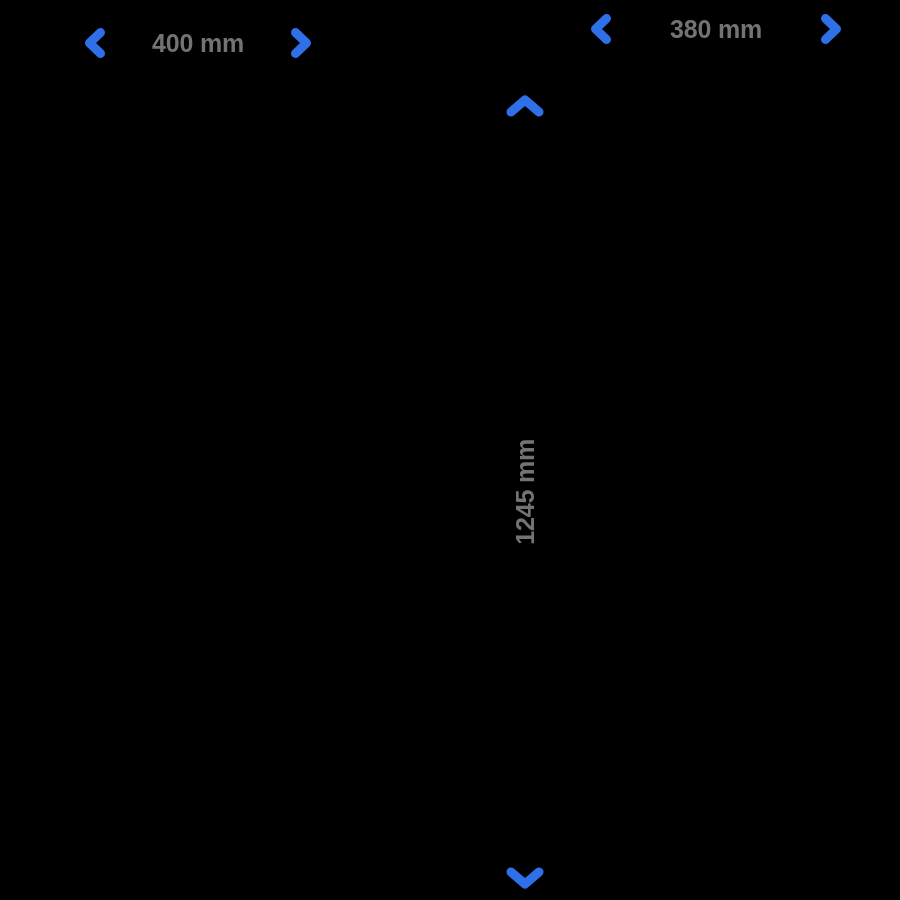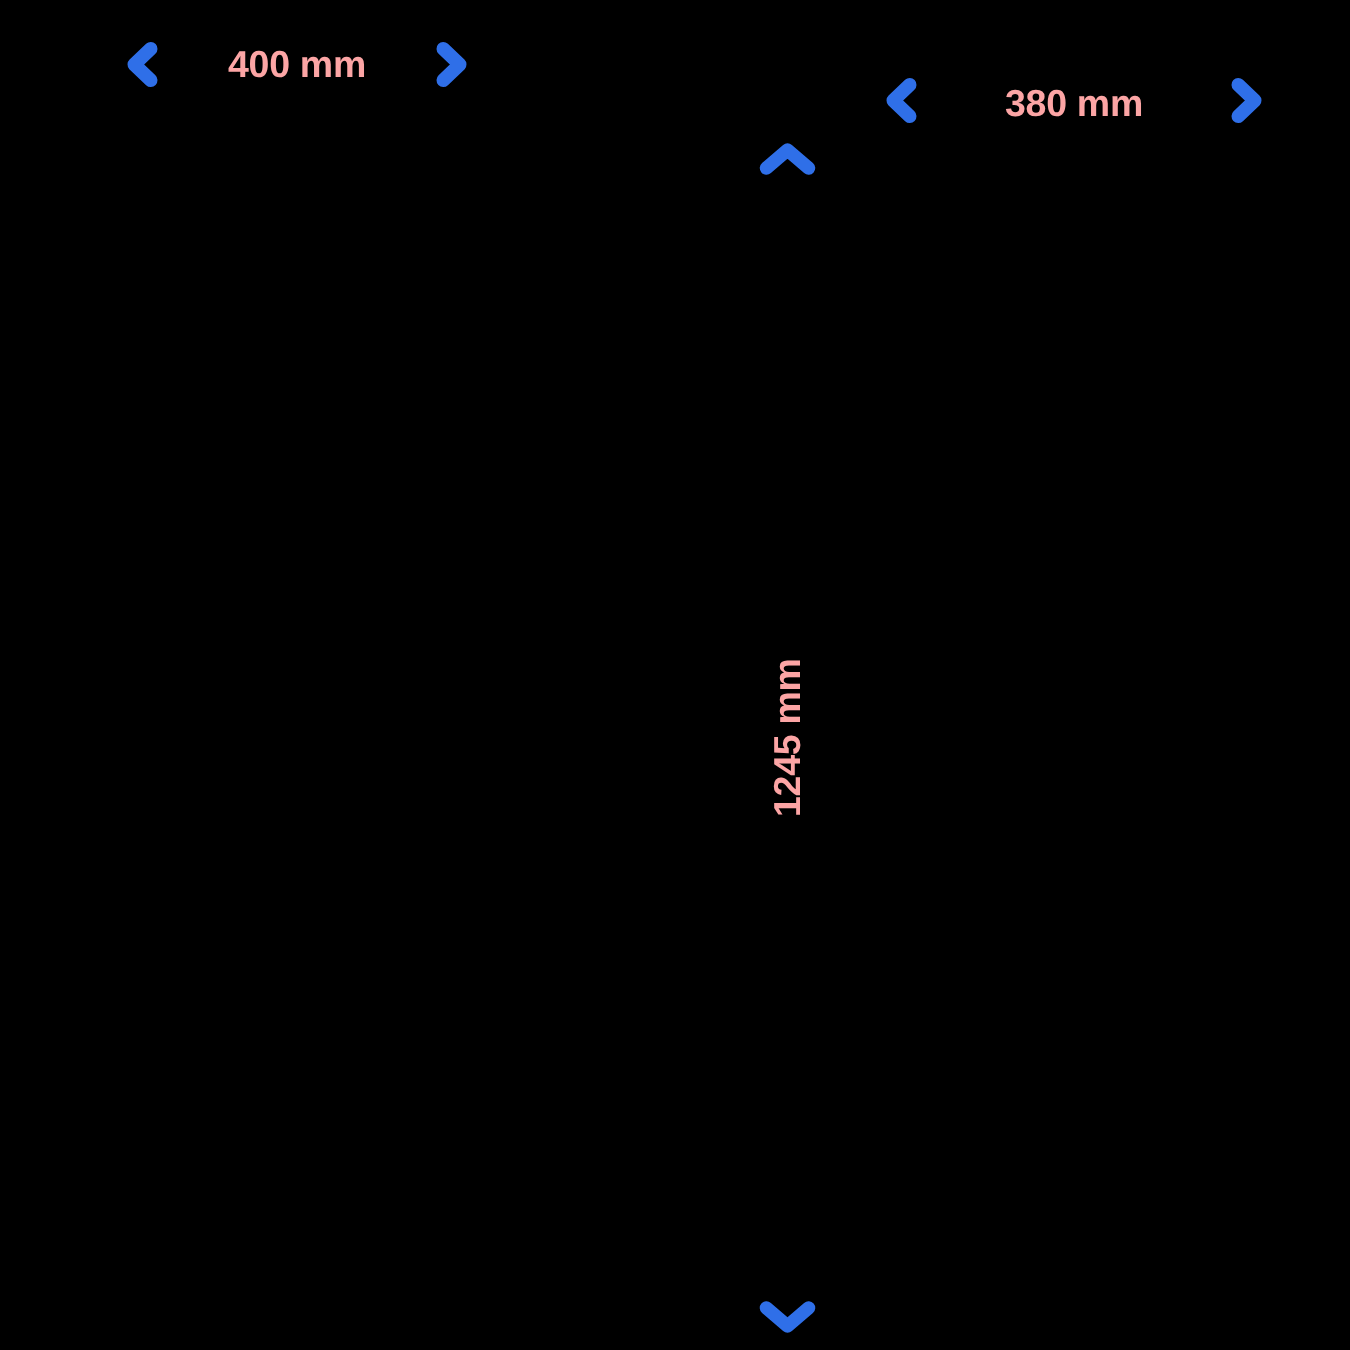--- a/index.html
+++ b/index.html
@@ -23,21 +23,21 @@
   
   .dim-group {
     position: absolute;
     display: flex;
     align-items: center;
     justify-content: center;
     user-select: none;
   }
 
   .dim-label {
-    color: #fca5a5;
+    color: #737373;
     font-weight: bold;
     letter-spacing: -0.2px;
     white-space: nowrap;
   }
 
   .chev {
     width: 34px;
     height: 34px;
     display: block;
     flex: 0 0 auto;
@@ -65,25 +65,24 @@
   }
   #dim-width-left .dim-label {
     font-size: 25px;
     min-width: 150px;
     text-align: center;
   }
 
   
   #dim-width-right {
     left: 570px;
-    top: 34px;
+    top: 4px;
     width: 292px;
     height: 50px;
     gap: 22px;
-    align-items: flex-end;
   }
   #dim-width-right .dim-label {
     font-size: 25px;
     min-width: 150px;
     text-align: center;
   }
 
   
   #dim-height {
     left: 480px;

